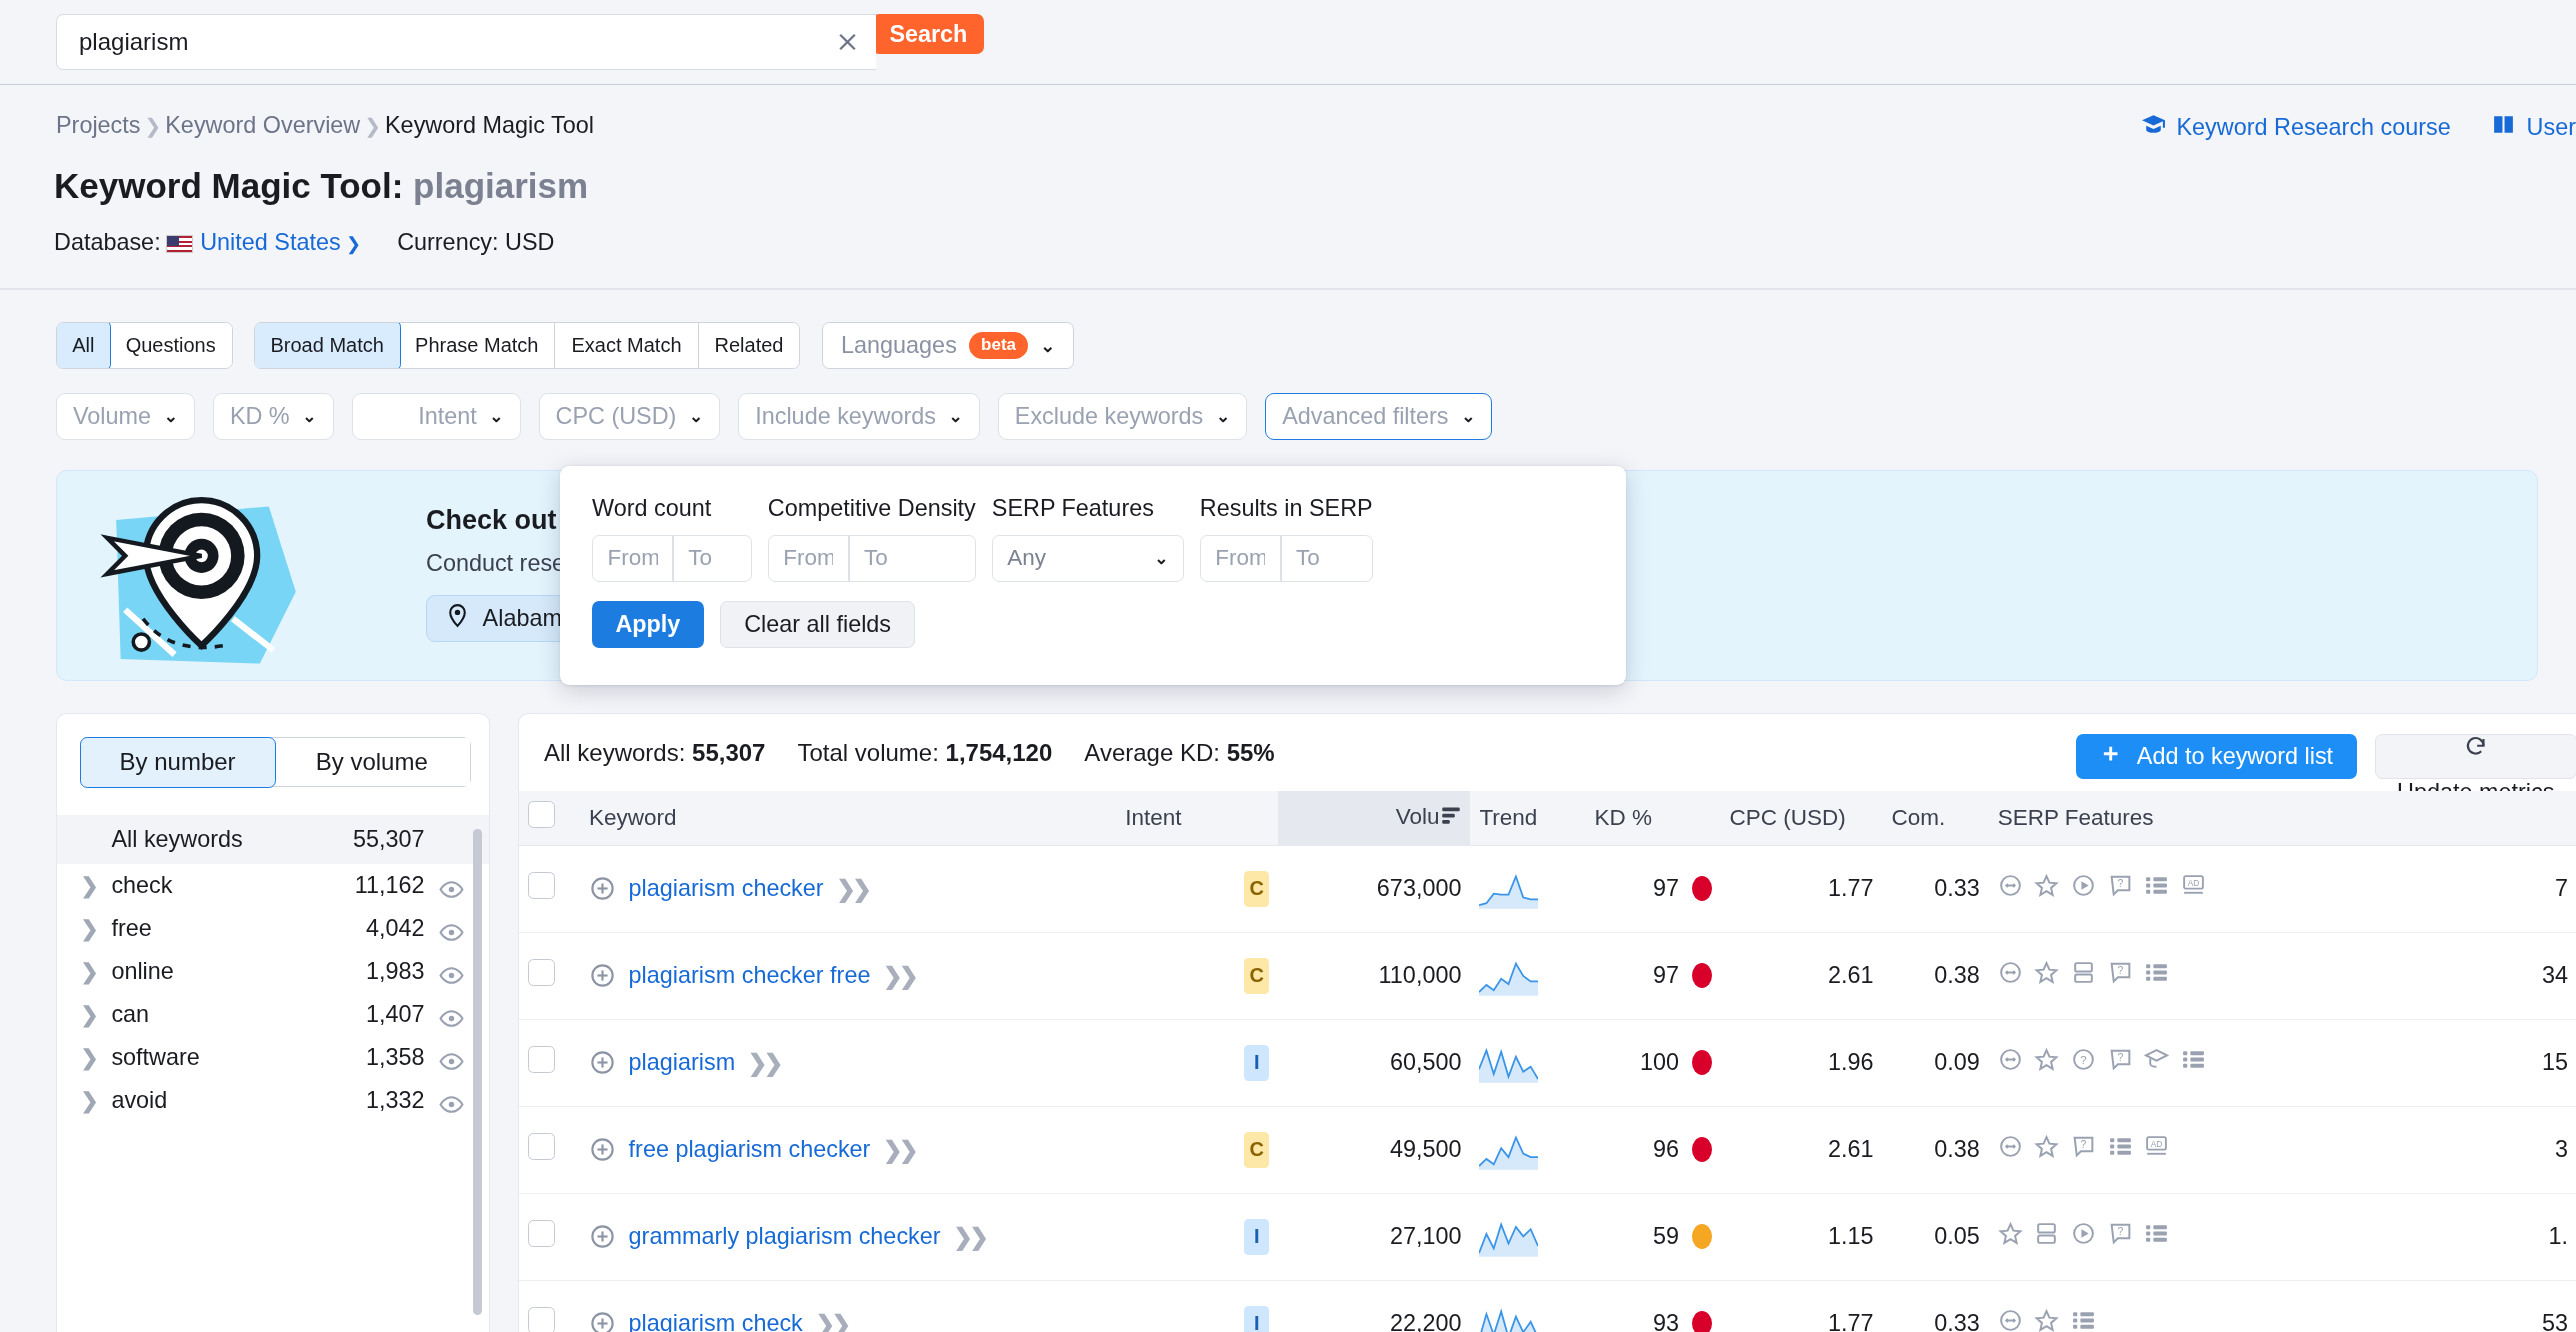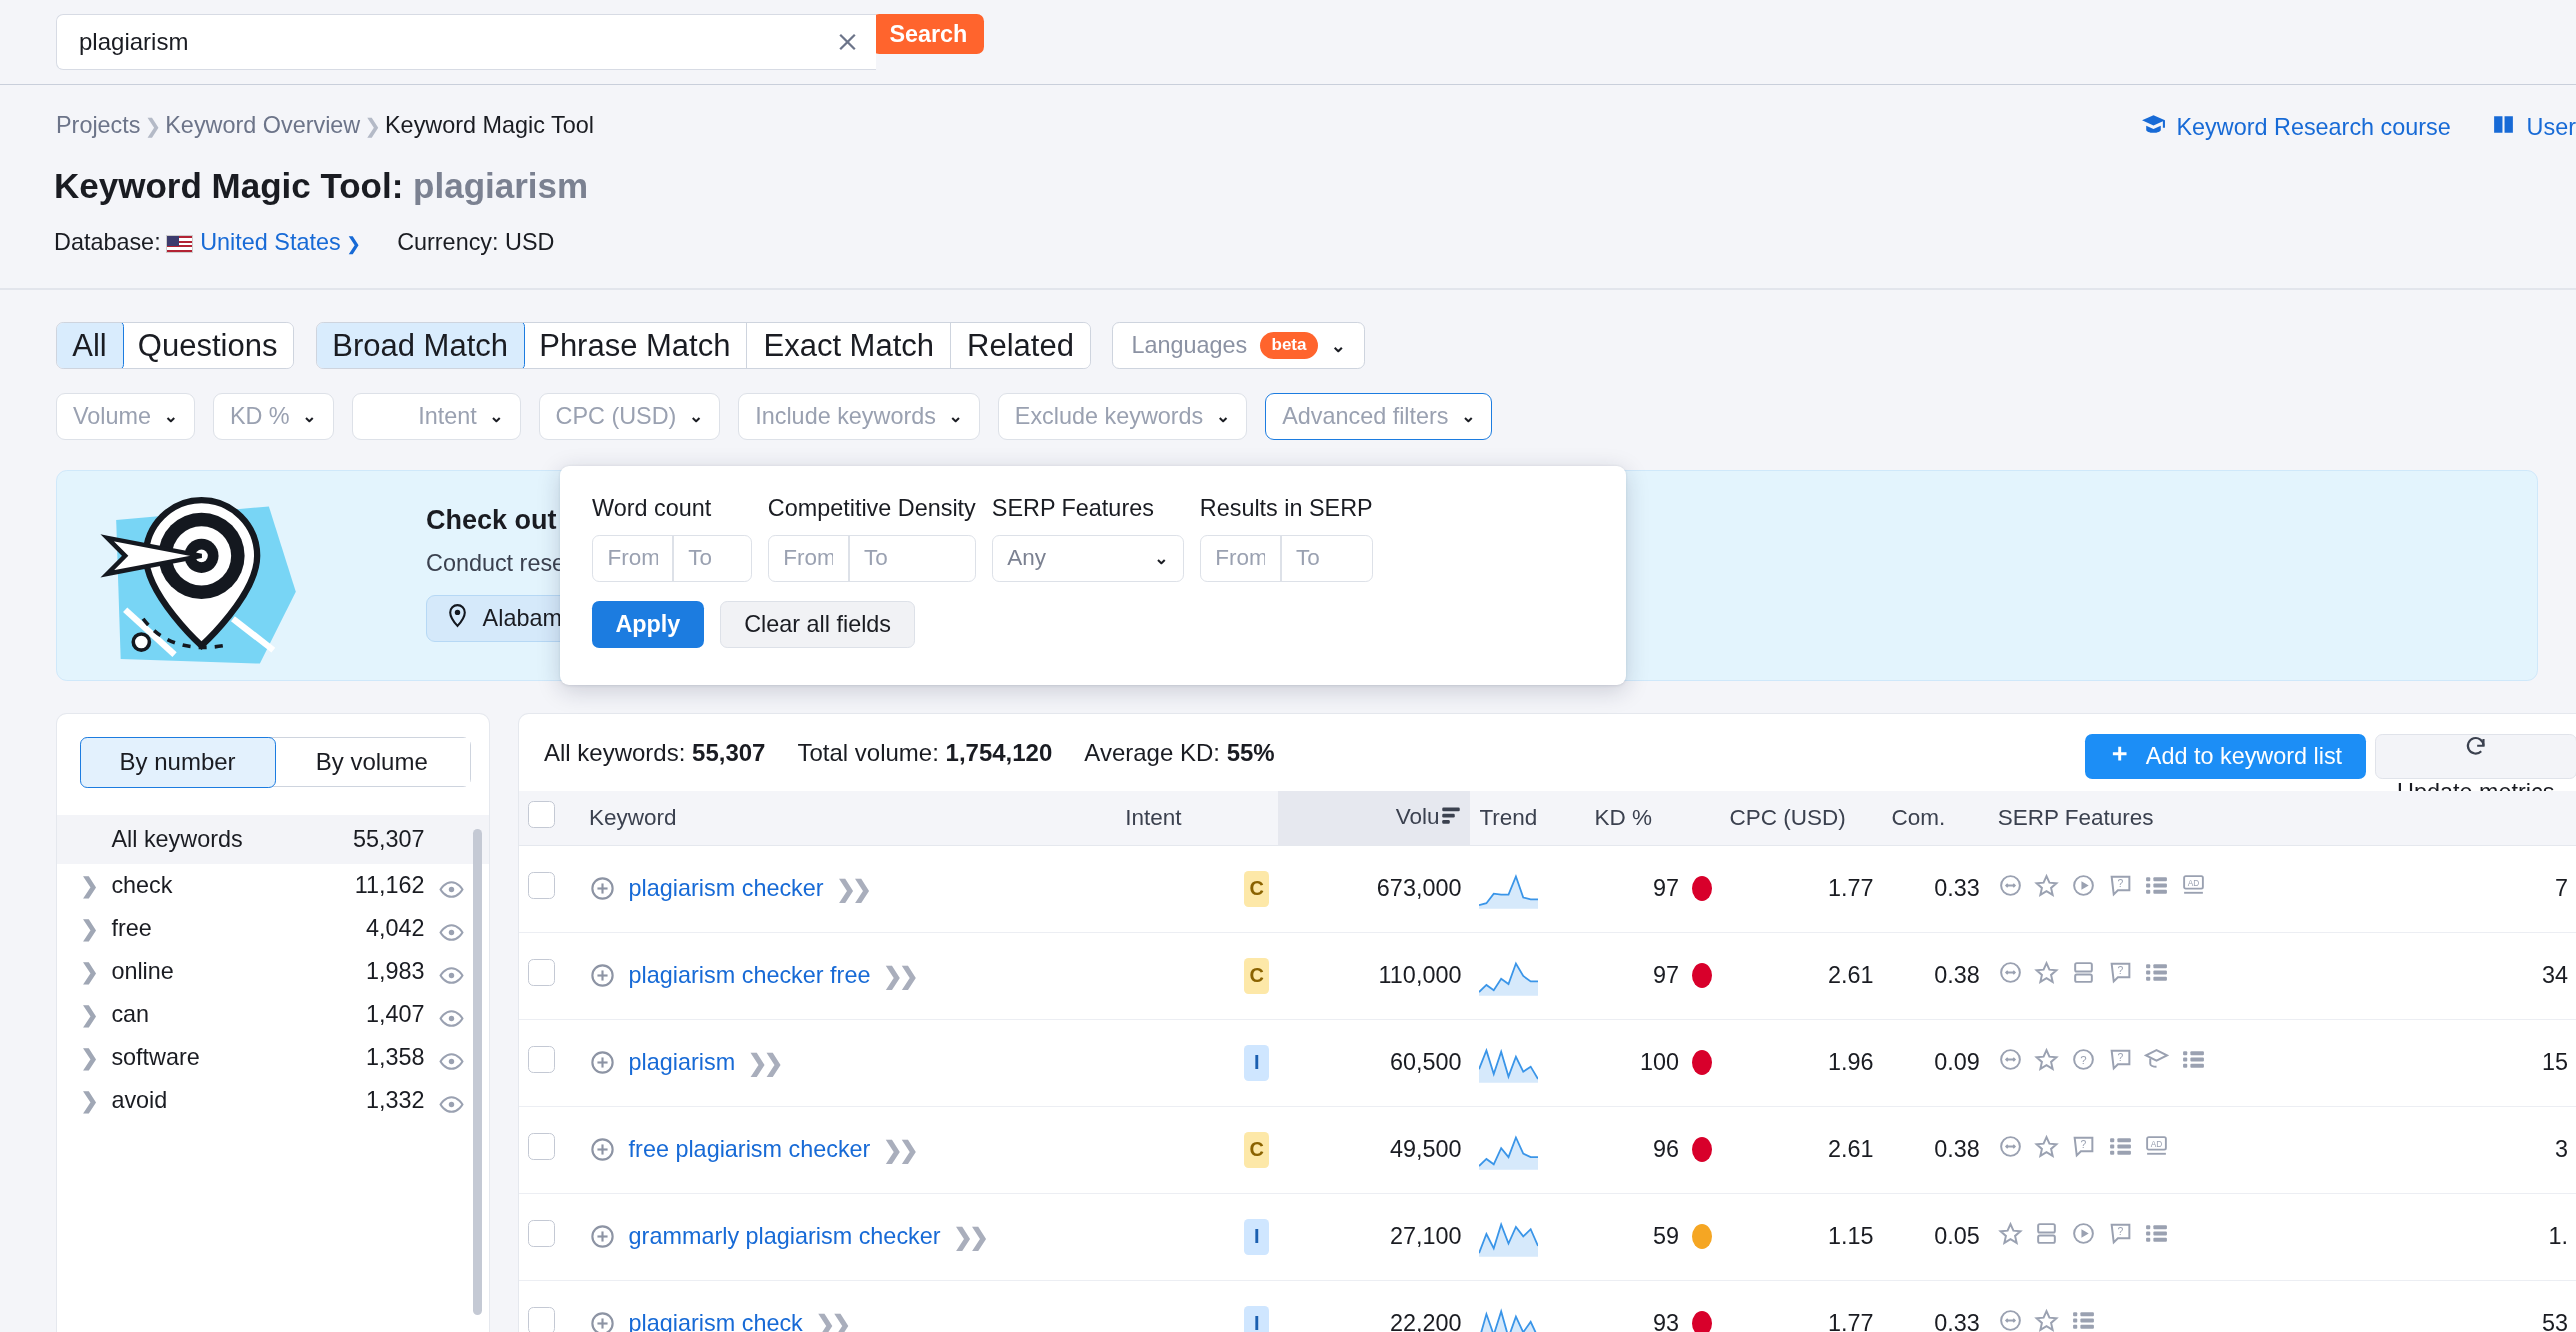--- a/index.html
+++ b/index.html
@@ -117,21 +117,21 @@
   .tabs-row {
     position: absolute; left: 56px; top: 322px;
     display: flex; align-items: center; gap: 21.6px;
   }
   .seg {
     display: flex; border: 1.8px solid #ced4de; border-radius: 7.2px; overflow: hidden;
     height: 47px;
   }
   .seg .s-item {
     display: flex; align-items: center; justify-content: center;
-    padding: 0 16px; font-size: 31px; cursor: pointer;
+    padding: 0 16px; font-size: 20px; cursor: pointer;
     background: #ffffff; color: #1a1c22;
     border-right: 0.9px solid #ced4de;
   }
   .seg .s-item:last-child { border-right: none; }
   .seg .s-item.active {
     background: #d9ecfd; color: #1a1c22;
     border: 1.8px solid #1c7ce0; border-radius: 5.4px;
     margin: -1.8px; position: relative; z-index: 2;
   }
   .lang-btn {
@@ -302,21 +302,21 @@
     position: absolute; left: 0; top: 0; width: 2058px; height: 77px;
     display: flex; align-items: center;
   }
   .res-stats {
     position: absolute; left: 25px; top: 25px;
     display: flex; align-items: center; gap: 32px; font-size: 24px;
   }
   .res-stats b { font-weight: bold; }
   .res-actions {
     position: absolute; right: 0px; top: 20px;
-    display: flex; align-items: center; gap: 9px;
+    display: flex; align-items: center; gap: 18px;
   }
   .btn-add {
     display: flex; align-items: center; gap: 14.4px;
     height: 45px; padding: 0 23.4px;
     background: #1c8ef6; color: #fff; border: none; border-radius: 7.2px;
     font-size: 23.4px; cursor: pointer; white-space: nowrap;
     font-family: "Liberation Sans", sans-serif;
   }
   .btn-update {
     display: flex; align-items: center; gap: 14.4px;

